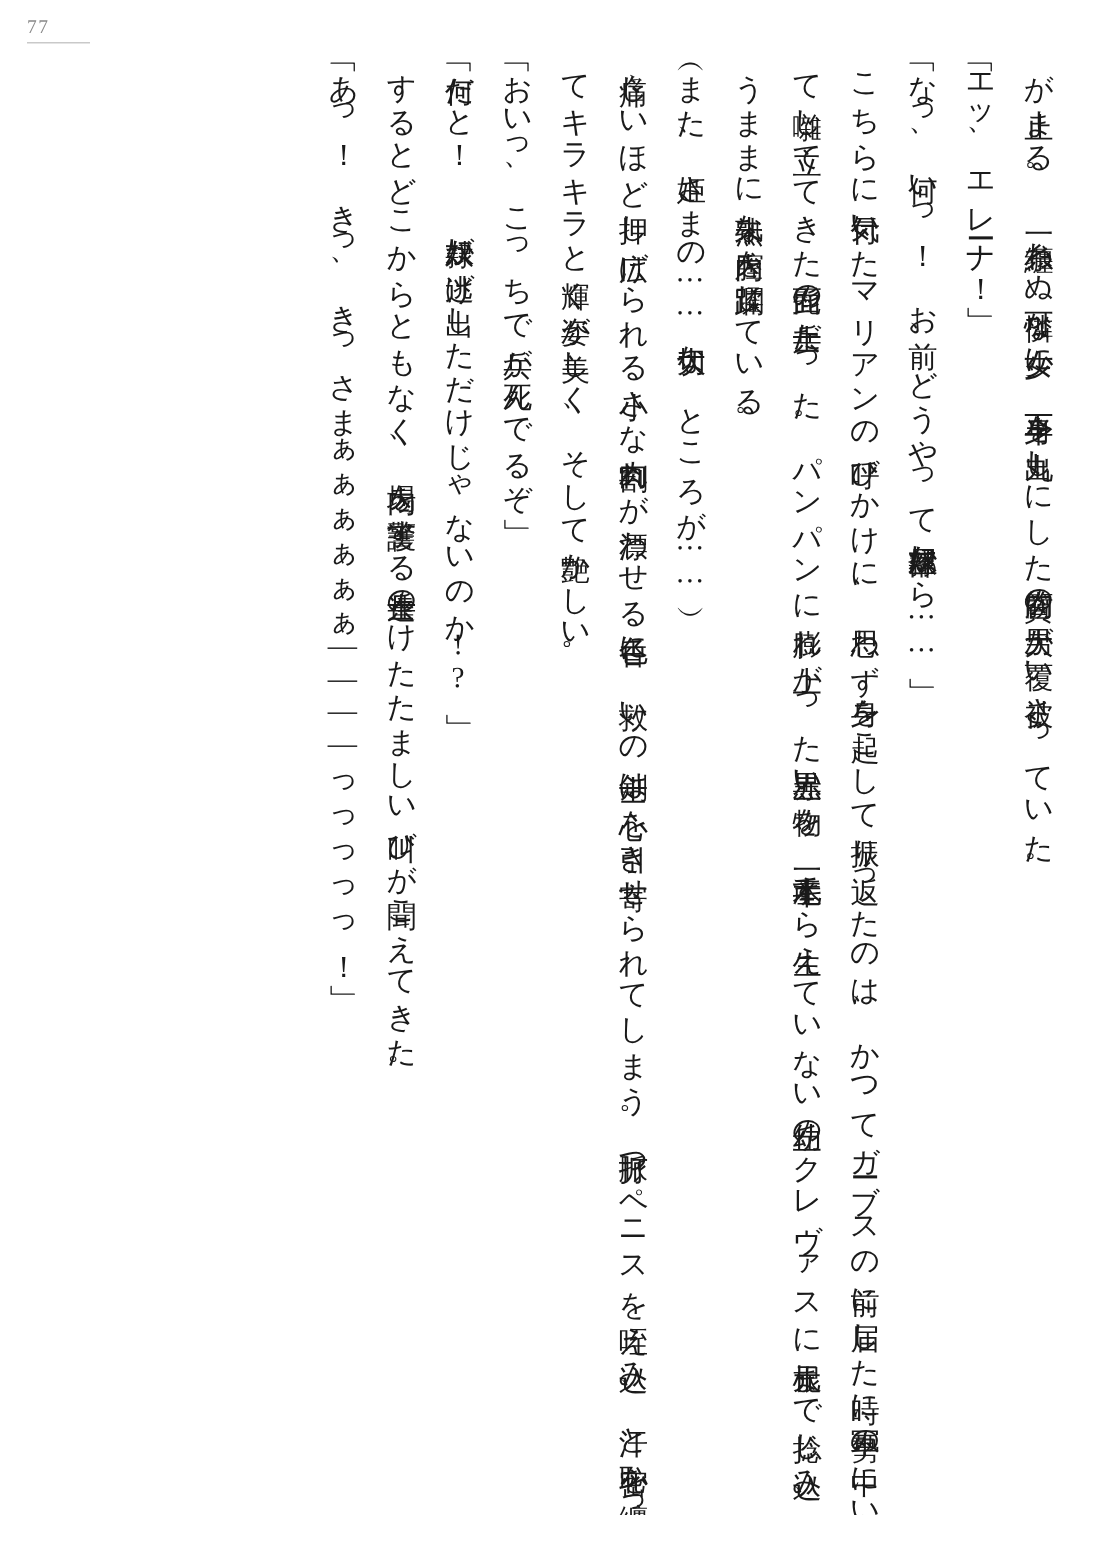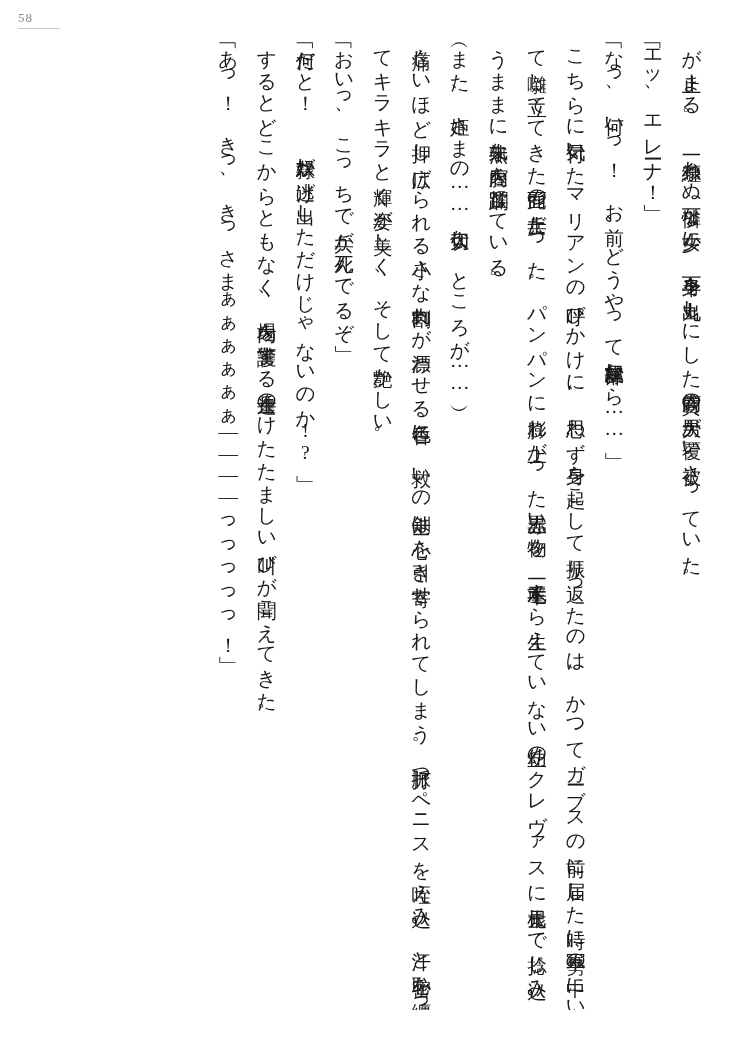--- a/index.html
+++ b/index.html
@@ -56,21 +56,21 @@
     white-space: pre-wrap;
     overflow: hidden;
   }
 </style>
 </head>
 <body>
 
 <div id="page">
 
   <div id="page-number">
-    <span>58</span>
+    <span>77</span>
     <div class="rule"></div>
   </div>
 
   <div id="body-text">が止まる。　一糸纏わぬ可憐な少女に、下半身を丸出しにした筋肉質の大男が覆い被さっていた。
 「エッ、エレーナ！」
 「なっ、何いっ！　お前、どうやって奴隷部屋から……」
 こちらに気付いたマリアンの呼びかけに、思わず身を起こして振り返ったのは、かつてガーブスの前に届した時に軍勢の中にいて囃し立ててきた髭面の兵士だった。パンパンに膨れ上がった赤黒い一物を、産毛一本すら生えていない幼丘のクレヴァスに根元まで捻じ込み、思うままに未熟な膣内を蹂躙している。
 （また、姫さまの……大切な、ところが……）
 痛々しいほど押し広げられる小さな肉割れが漂わせる色香に、救いの剣士は心を引き寄せられてしまう。脈打つペニスを咥え込み、汗と恥密を纏ってキラキラと輝く姿が美しく、そして艶かしい。
 「おいっ、こっちで兵が死んでるぞ」

